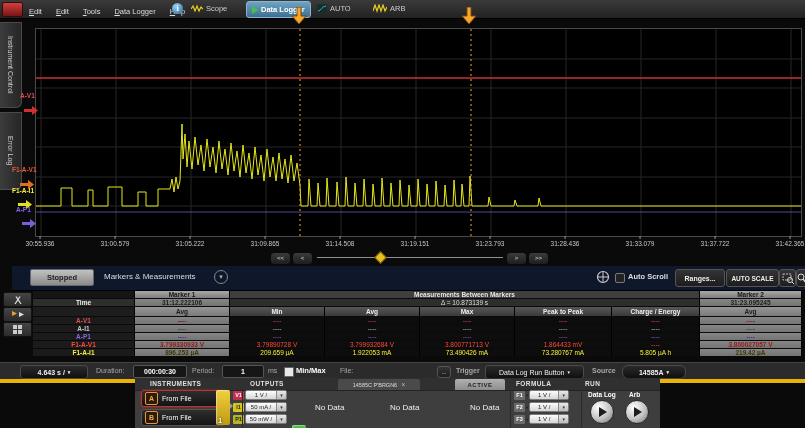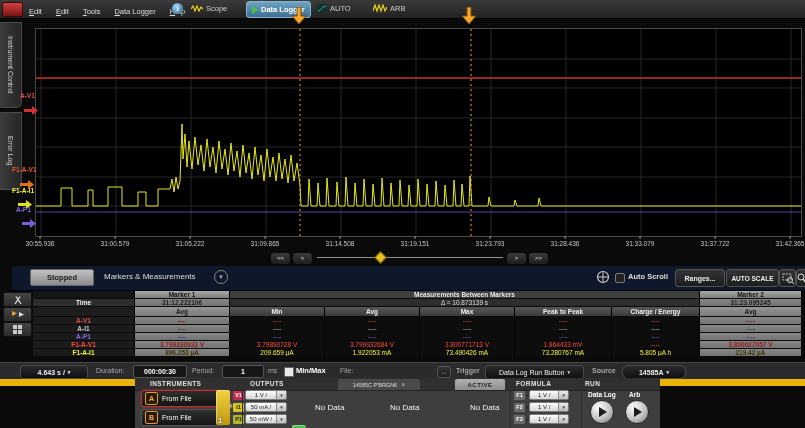--- a/index.html
+++ b/index.html
@@ -49,21 +49,21 @@
   .chead{background:linear-gradient(#575757,#3a3a3a);color:#eee;font-weight:bold;}
   .cheadg{background:linear-gradient(#969696,#7a7a7a);color:#1d1d1d;font-weight:bold;}
   .ncell{background:#1b1b1b;font-weight:bold;}
   .dcell{background:#0d0d0d;}
   .gcell{background:linear-gradient(#868686,#747474);font-weight:bold;}
   .r0{color:#e05050}.r1{color:#c8c8c8}.r2{color:#8468e8}.r3{color:#ff4838}.r4{color:#f2f238}
   .g0{color:#7a2a2a}.g1{color:#4a4a4a}.g2{color:#4a3a8a}.g3{color:#961818}.g4{color:#3e3a00}
   .iconbtn{left:3px;width:27px;height:13px;background:linear-gradient(#454545,#2b2b2b);border:1px solid #111;
            border-radius:2px;display:flex;align-items:center;justify-content:center;}
   
-  .statusbar{left:0;top:362px;width:805px;height:16px;background:#2b2b2b;border-top:1px solid #454545;border-bottom:7px solid #eab308;}
+  .statusbar{left:0;top:362px;width:805px;height:16px;background:#2b2b2b;border-top:1px solid #454545;border-bottom:4px solid #eab308;}
   .slabel{color:#a8a8a8;font-size:7px;line-height:16px;}
   .sval{background:#161616;border:1px solid #555;border-radius:2px;color:#fff;font-size:7px;font-weight:bold;
         text-align:center;}
   .sdrop{background:linear-gradient(#2a2a2a,#101010);border:1px solid #4a4a4a;border-radius:3px;color:#eee;
          font-size:7px;display:flex;align-items:center;justify-content:center;gap:3px;}
   
   .panel{left:135px;top:378px;width:525px;height:50px;background:#3e3e3e;}
   .pstrip{left:135px;top:378px;width:525px;height:12px;background:#303030;border-bottom:1px solid #232323;}
   .phead{color:#e0e0e0;font-size:6.5px;font-weight:bold;letter-spacing:.4px;line-height:12px;}
   .instbtn{width:84px;height:17px;background:linear-gradient(#2e2e2e,#141414);border:1px solid #555;border-radius:3px;

